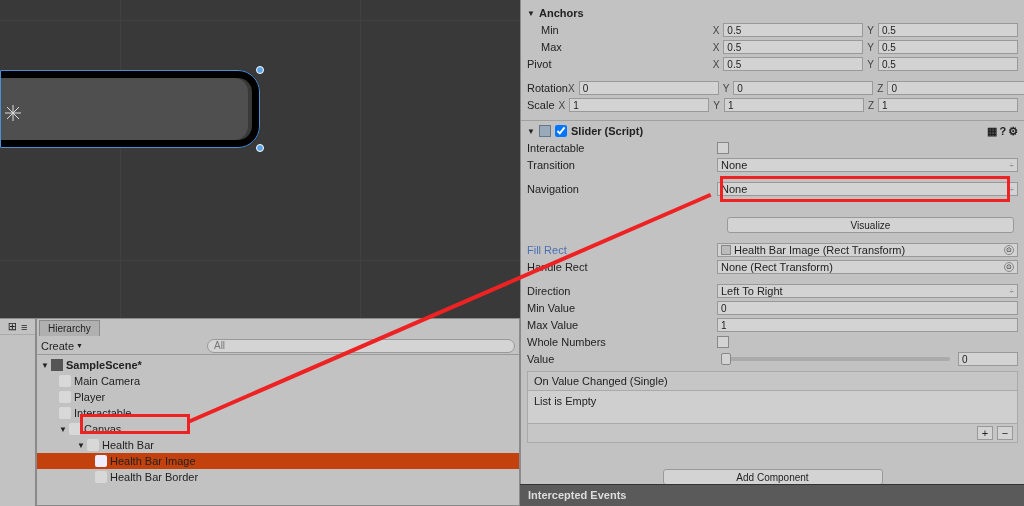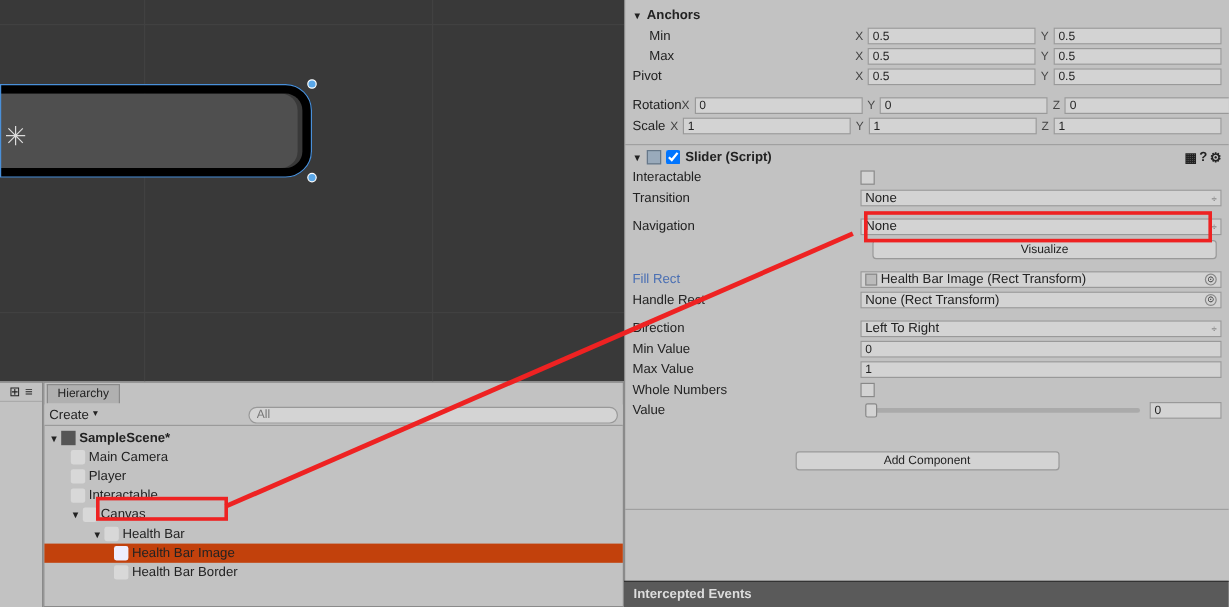--- a/index.html
+++ b/index.html
@@ -48,21 +48,21 @@
 .dropdown { flex:1; height:14px; background:#d3d3d3; border:1px solid #999; padding:0 3px; font-size:10px; display:flex; align-items:center; justify-content:space-between; }
 .dropdown .dd-arrow { font-size:8px; color:#666; }
 .obj-field { flex:1; height:14px; background:#d3d3d3; border:1px solid #999; padding:0 3px; font-size:10px; display:flex; align-items:center; gap:3px; }
 .obj-field .obj-icon { width:10px; height:10px; background:#bbb; border:1px solid #888; }
 .obj-field .picker { margin-left:auto; width:10px; height:10px; border-radius:50%; border:1px solid #888; font-size:7px; display:flex; align-items:center; justify-content:center; }
 .chk-box { width:12px; height:12px; border:1px solid #888; background:#d3d3d3; }
 .slider-track { flex:1; height:4px; background:#aaa; border-radius:2px; position:relative; margin:0 4px; }
 .slider-thumb { position:absolute; left:0; top:-4px; width:10px; height:12px; background:#d3d3d3; border:1px solid #888; border-radius:2px; }
 .slider-val { width:60px; height:14px; background:#d3d3d3; border:1px solid #999; padding:0 3px; font-size:10px; }
 .btn { height:16px; background:#d3d3d3; border:1px solid #999; border-radius:3px; display:flex; align-items:center; justify-content:center; font-size:10px; }
-.viz-btn { width:100%; margin-top:3px; margin-left:200px; width:calc(100% - 204px); }
+.viz-btn { width:100%; margin-top:20px; margin-left:200px; width:calc(100% - 204px); }
 .event-box { margin:4px 0; border:1px solid #aaa; background:#cfcfcf; }
 .event-head { padding:3px 6px; font-size:11px; border-bottom:1px solid #aaa; background:#c6c6c6; }
 .event-body { padding:4px 6px; font-size:11px; height:32px; }
 .event-foot { display:flex; justify-content:flex-end; padding:2px 4px; gap:4px; background:#c6c6c6; border-top:1px solid #aaa; }
 .event-foot .pm { width:16px; height:14px; background:#d3d3d3; border:1px solid #999; display:flex; align-items:center; justify-content:center; }
 .add-comp { width:220px; margin:26px auto; }
 .intercepted { position:absolute; left:520px; bottom:0; width:504px; height:22px; background:#5a5a5a; color:#ddd; border-top:1px solid #333; padding:4px 8px; font-size:11px; font-weight:bold; }
 .red-box { position:absolute; border:3px solid #e22; pointer-events:none; }
 .red-line { position:absolute; background:#e22; transform-origin:0 50%; pointer-events:none; }
 </style>
@@ -298,20 +298,28 @@
     <div class="prop-row">
         <span class="prop-label">Value</span>
         <div class="prop-fields">
           <div class="slider-track">
             <div class="slider-thumb"></div>
           </div>
           <input class="slider-val" value="0" style="">
         </div>
       </div>
 
+    <div class="event-box">
+      <div class="event-head">On Value Changed (Single)</div>
+      <div class="event-body">List is Empty</div>
+      <div class="event-foot">
+          <div class="pm">+</div>
+          <div class="pm">−</div>
+        </div>
+    </div>
 
     <div class="btn add-comp">Add Component</div>
   </div>
 </div>
 
 <div class="intercepted">Intercepted Events</div>
 
 <div class="red-box" style="left:80px;top:414px;width:110px;height:20px"></div>
 <div class="red-box" style="left:720px;top:176px;width:290px;height:26px"></div>
 <div class="red-line" style="left:188px;top:420px;width:570px;height:4px;transform:rotate(-23.5deg)"></div>

